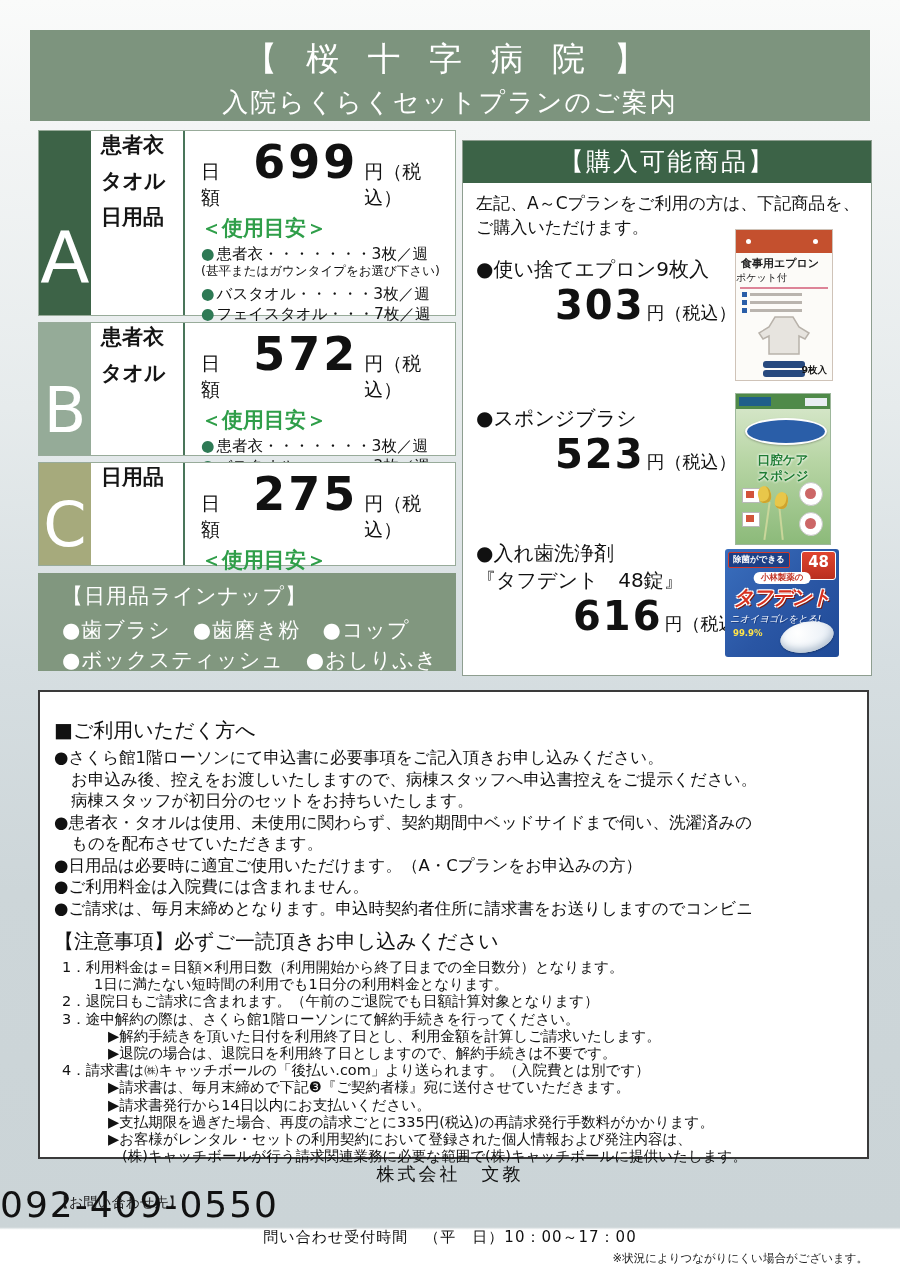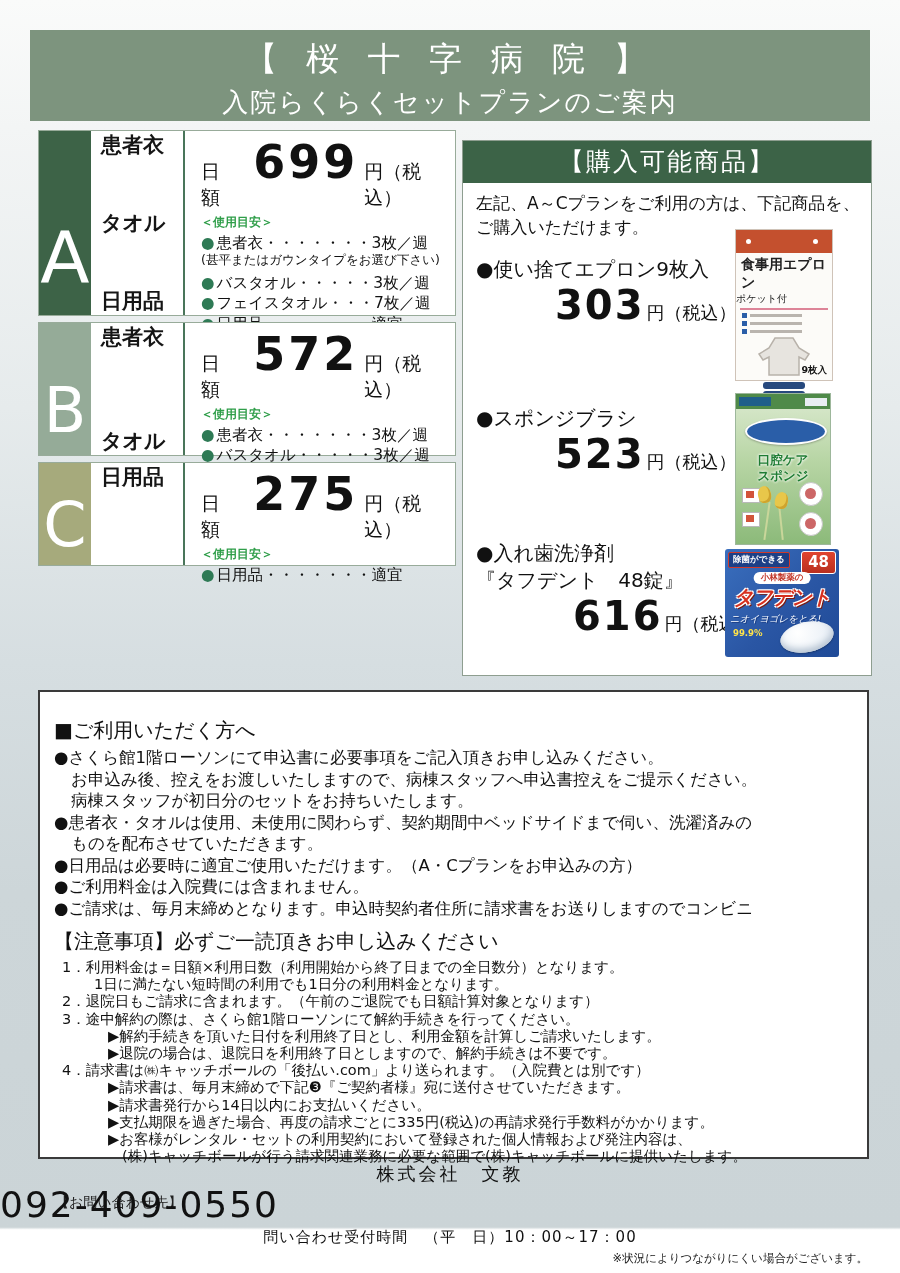--- a/index.html
+++ b/index.html
@@ -12,27 +12,27 @@
   .h-sub{font-size:26px;margin-top:3px;letter-spacing:2px;}
   
   .plan{position:absolute;left:38px;width:418px;background:#fff;border:1px solid #98ab9a;display:flex;box-sizing:border-box;}
   #plan-a{top:130px;height:186px;}
   #plan-b{top:322px;height:134px;}
   #plan-c{top:462px;height:104px;}
   .badge{width:52px;flex:0 0 52px;color:#fff;display:flex;align-items:flex-end;justify-content:center;line-height:.95;}
   .badge-a{background:#3d6347;font-size:72px;padding-bottom:24px;}
   .badge-b{background:#95ab98;font-size:62px;padding-bottom:14px;}
   .badge-c{background:#a6aa7c;font-size:62px;padding-bottom:10px;}
-  .plan-labels{width:92px;flex:0 0 92px;display:flex;flex-direction:column;justify-content:space-between;align-items:flex-start;padding-left:10px;box-sizing:border-box;gap:8px;font-size:21px;font-weight:bold;color:#151515;}
+  .plan-labels{width:92px;flex:0 0 92px;display:flex;flex-direction:column;justify-content:flex-start;align-items:flex-start;padding-left:10px;box-sizing:border-box;gap:8px;font-size:21px;font-weight:bold;color:#151515;}
   .plan-details{flex:1;border-left:2px solid #49755a;padding:8px 0 4px 16px;}
   .price-row{display:flex;align-items:baseline;}
   .price-label{font-size:19px;}
   .price-num{font-size:46px;font-weight:bold;letter-spacing:3px;margin:0 6px 0 16px;line-height:1;}
   .price-suffix{font-size:19px;}
-  .usage-title{color:#2f9e49;font-size:12px;font-weight:bold;margin:3px 0 2px;}
+  .usage-title{color:#2f9e49;font-size:21px;font-weight:bold;margin:3px 0 2px;}
   .u-line{font-size:15.5px;display:flex;line-height:1.32;color:#111;}
   .dot{color:#2e7a55;margin-right:2px;}
   .u-note{font-size:12.5px;line-height:1.15;margin-bottom:5px;}
   
   .lineup{position:absolute;left:38px;top:573px;width:418px;height:98px;background:#81977f;color:#fff;box-sizing:border-box;padding:9px 0 0 24px;}
   .lineup-title{font-size:21px;letter-spacing:1px;margin-bottom:5px;}
   .lineup-row{font-size:21px;line-height:1.45;letter-spacing:1px;}
   
   .shop{position:absolute;left:462px;top:140px;width:410px;height:536px;background:#fff;border:1px solid #8e9e90;box-sizing:border-box;}
   .shop-header{height:42px;background:#3c6347;color:#fff;font-size:25px;text-align:center;line-height:42px;letter-spacing:2px;}
@@ -44,21 +44,21 @@
   .product-price{display:flex;align-items:baseline;margin-left:92px;margin-top:2px;}
   .pp3{margin-left:110px;}
   .pp-num{font-size:40px;font-weight:bold;letter-spacing:2px;line-height:1;}
   .pp-tax{font-size:18px;margin-left:2px;}
   
   .pkg{position:absolute;}
   .pkg-apron{left:272px;top:88px;width:98px;height:152px;background:#fcfbf8;border:1px solid #cfc3b8;box-sizing:border-box;}
   .ap-top{height:23px;background:#c4502e;position:relative;}
   .ap-top::before,.ap-top::after{content:"";position:absolute;top:9px;width:5px;height:5px;border-radius:50%;background:#fff;}
   .ap-top::before{left:10px;} .ap-top::after{right:14px;}
-  .ap-t1{font-size:14px;font-weight:bold;margin:3px 0 0 5px;color:#222;}
+  .ap-t1{font-size:11px;font-weight:bold;margin:3px 0 0 5px;color:#222;}
   .ap-t2{font-size:10px;color:#222;}
   .ap-line{height:2px;background:#dd8498;margin:2px 4px;}
   .ap-feat{display:flex;align-items:center;margin:3px 0 0 6px;}
   .ap-feat i{width:5px;height:5px;background:#2a5ea8;margin-right:3px;}
   .ap-feat b{height:3px;background:#b9b4ae;flex:0 0 52px;}
   .ap-shape{display:block;margin:2px auto 0;}
   .ap-pill{width:42px;height:7px;background:#27497e;border-radius:3px;margin:2px auto 0;}
   .ap-count{position:absolute;right:5px;bottom:3px;font-size:9.5px;font-weight:bold;color:#111;}
   
   .pkg-sponge{left:272px;top:252px;width:96px;height:152px;background:linear-gradient(180deg,#dcead0 0%,#b7d5a4 45%,#8cba7a 100%);border:1px solid #9db79b;box-sizing:border-box;}
@@ -75,21 +75,21 @@
   .tu2{left:39px;top:98px;transform:rotate(10deg);}
   .sp-circ{position:absolute;right:7px;width:22px;height:22px;border-radius:50%;background:#fff;border:1px solid #c6c6c6;}
   .sc1{top:88px;} .sc2{top:118px;}
   .sp-circ i{position:absolute;left:5px;top:5px;width:11px;height:11px;border-radius:50%;background:#c66;display:block;}
   .sp-sq{position:absolute;left:6px;width:16px;height:13px;background:#fff;border:1px solid #b9b9b9;}
   .sq1{top:94px;} .sq2{top:118px;}
   .sp-sq i{position:absolute;left:3px;top:2px;width:8px;height:7px;background:#d2543a;display:block;}
   
   .pkg-tafdent{left:262px;top:408px;width:114px;height:108px;background:linear-gradient(135deg,#3a6fbe 0%,#2a56a4 55%,#1f4a97 100%);border-radius:3px;overflow:hidden;}
   .td-top{position:absolute;left:3px;top:3px;color:#fff;font-size:8.5px;font-weight:bold;background:#1d3f86;padding:1px 4px;border:1px solid #d03a2c;border-radius:2px;}
-  .td-48{position:absolute;right:3px;top:2px;background:linear-gradient(#e0442f,#b92f1f);color:#fff;font-weight:bold;font-size:15px;padding:1px 6px 2px;border-radius:3px;border:1px solid #fff;}
+  .td-48{position:absolute;right:3px;top:2px;background:linear-gradient(#e0442f,#b92f1f);color:#fff;font-weight:bold;font-size:15px;padding:1px 6px 8px;border-radius:3px;border:1px solid #fff;}
   .td-maker{position:absolute;left:50%;transform:translateX(-50%);top:23px;background:#fff;color:#c2382a;font-size:8.5px;font-weight:bold;padding:0 7px;border-radius:8px;white-space:nowrap;}
   .td-brand{position:absolute;left:0;right:0;top:35px;text-align:center;color:#d6301f;font-size:20px;font-weight:bold;font-style:italic;letter-spacing:-1px;white-space:nowrap;
     text-shadow:-1px -1px 0 #fff,1px -1px 0 #fff,-1px 1px 0 #fff,1px 1px 0 #fff,2px 2px 0 #7a1a10;}
   .td-tag{position:absolute;left:5px;top:64px;color:#fff;font-size:9.5px;font-weight:normal;font-style:italic;text-shadow:1px 1px 0 #173a80;white-space:nowrap;}
   .td-rate{position:absolute;left:8px;top:79px;color:#ffe34a;font-size:8.5px;font-weight:bold;}
   .td-tablet{position:absolute;right:5px;bottom:5px;width:54px;height:30px;background:radial-gradient(circle at 35% 30%,#ffffff 0%,#eef3f8 60%,#d7e1ec 100%);border-radius:50%;transform:rotate(-12deg);box-shadow:inset 0 -4px 6px #b9c6d4,0 1px 2px rgba(0,0,0,.3);}
   
   .info{position:absolute;left:38px;top:690px;width:831px;height:469px;background:#fff;border:2px solid #3a3a3a;box-sizing:border-box;padding:9px 14px 0;}
   .info-title{font-size:20px;margin-bottom:3px;margin-top:16px;}
   .i-line{font-size:16.5px;line-height:21.5px;}
@@ -191,20 +191,25 @@
         <span class="price-suffix">円（税込）</span>
       </div>
       <div class="usage-title">＜使用目安＞</div>
       <div class="u-line">
           <span class="dot">●</span>
           <span>日用品・・・・・・・適宜</span>
         </div>
     </div>
   </div>
 
+  <div class="lineup">
+    <div class="lineup-title">【日用品ラインナップ】</div>
+    <div class="lineup-row">●歯ブラシ　●歯磨き粉　●コップ</div>
+    <div class="lineup-row">●ボックスティッシュ　●おしりふき</div>
+  </div>
 
   <div class="shop">
     <div class="shop-header">【購入可能商品】</div>
     <div class="shop-intro">
       <div>左記、A～Cプランをご利用の方は、下記商品を、</div>
       <div>ご購入いただけます。</div>
     </div>
 
     <div class="product-name p1-name">●使い捨てエプロン9枚入</div>
     <div class="product-price">

